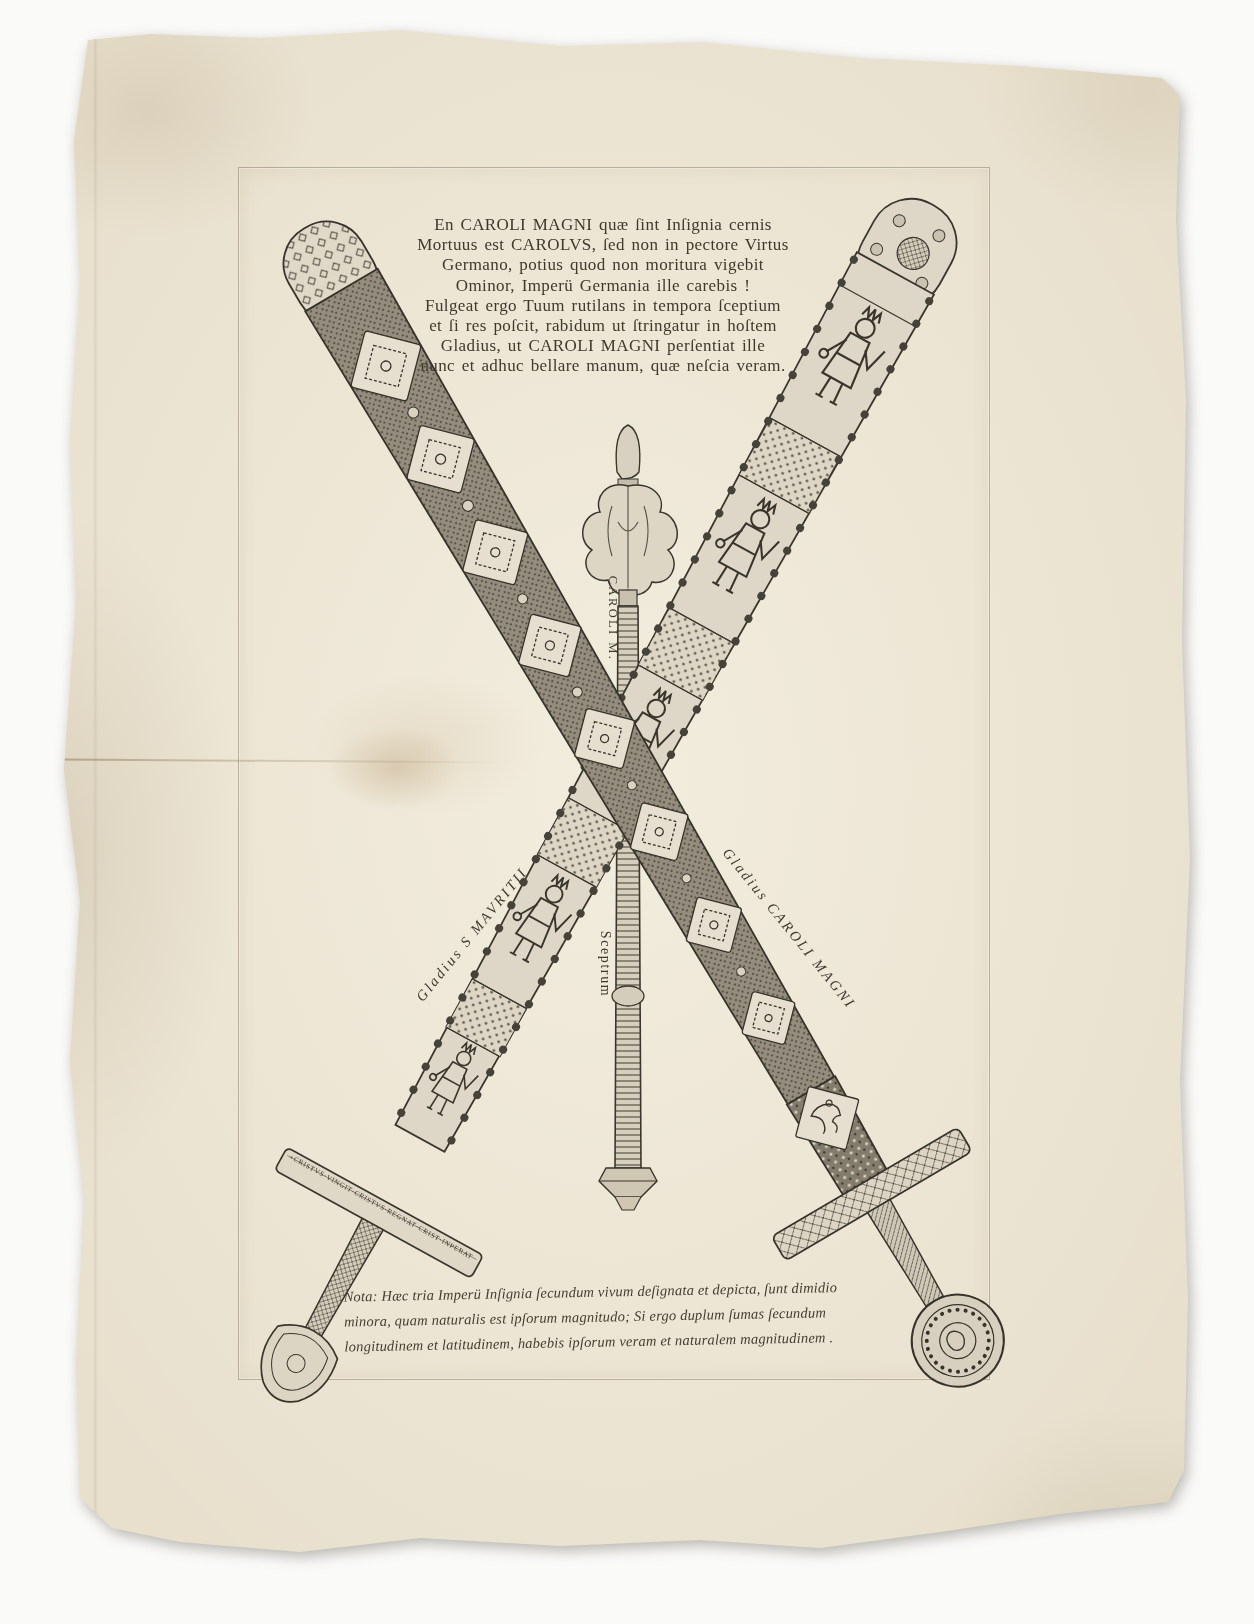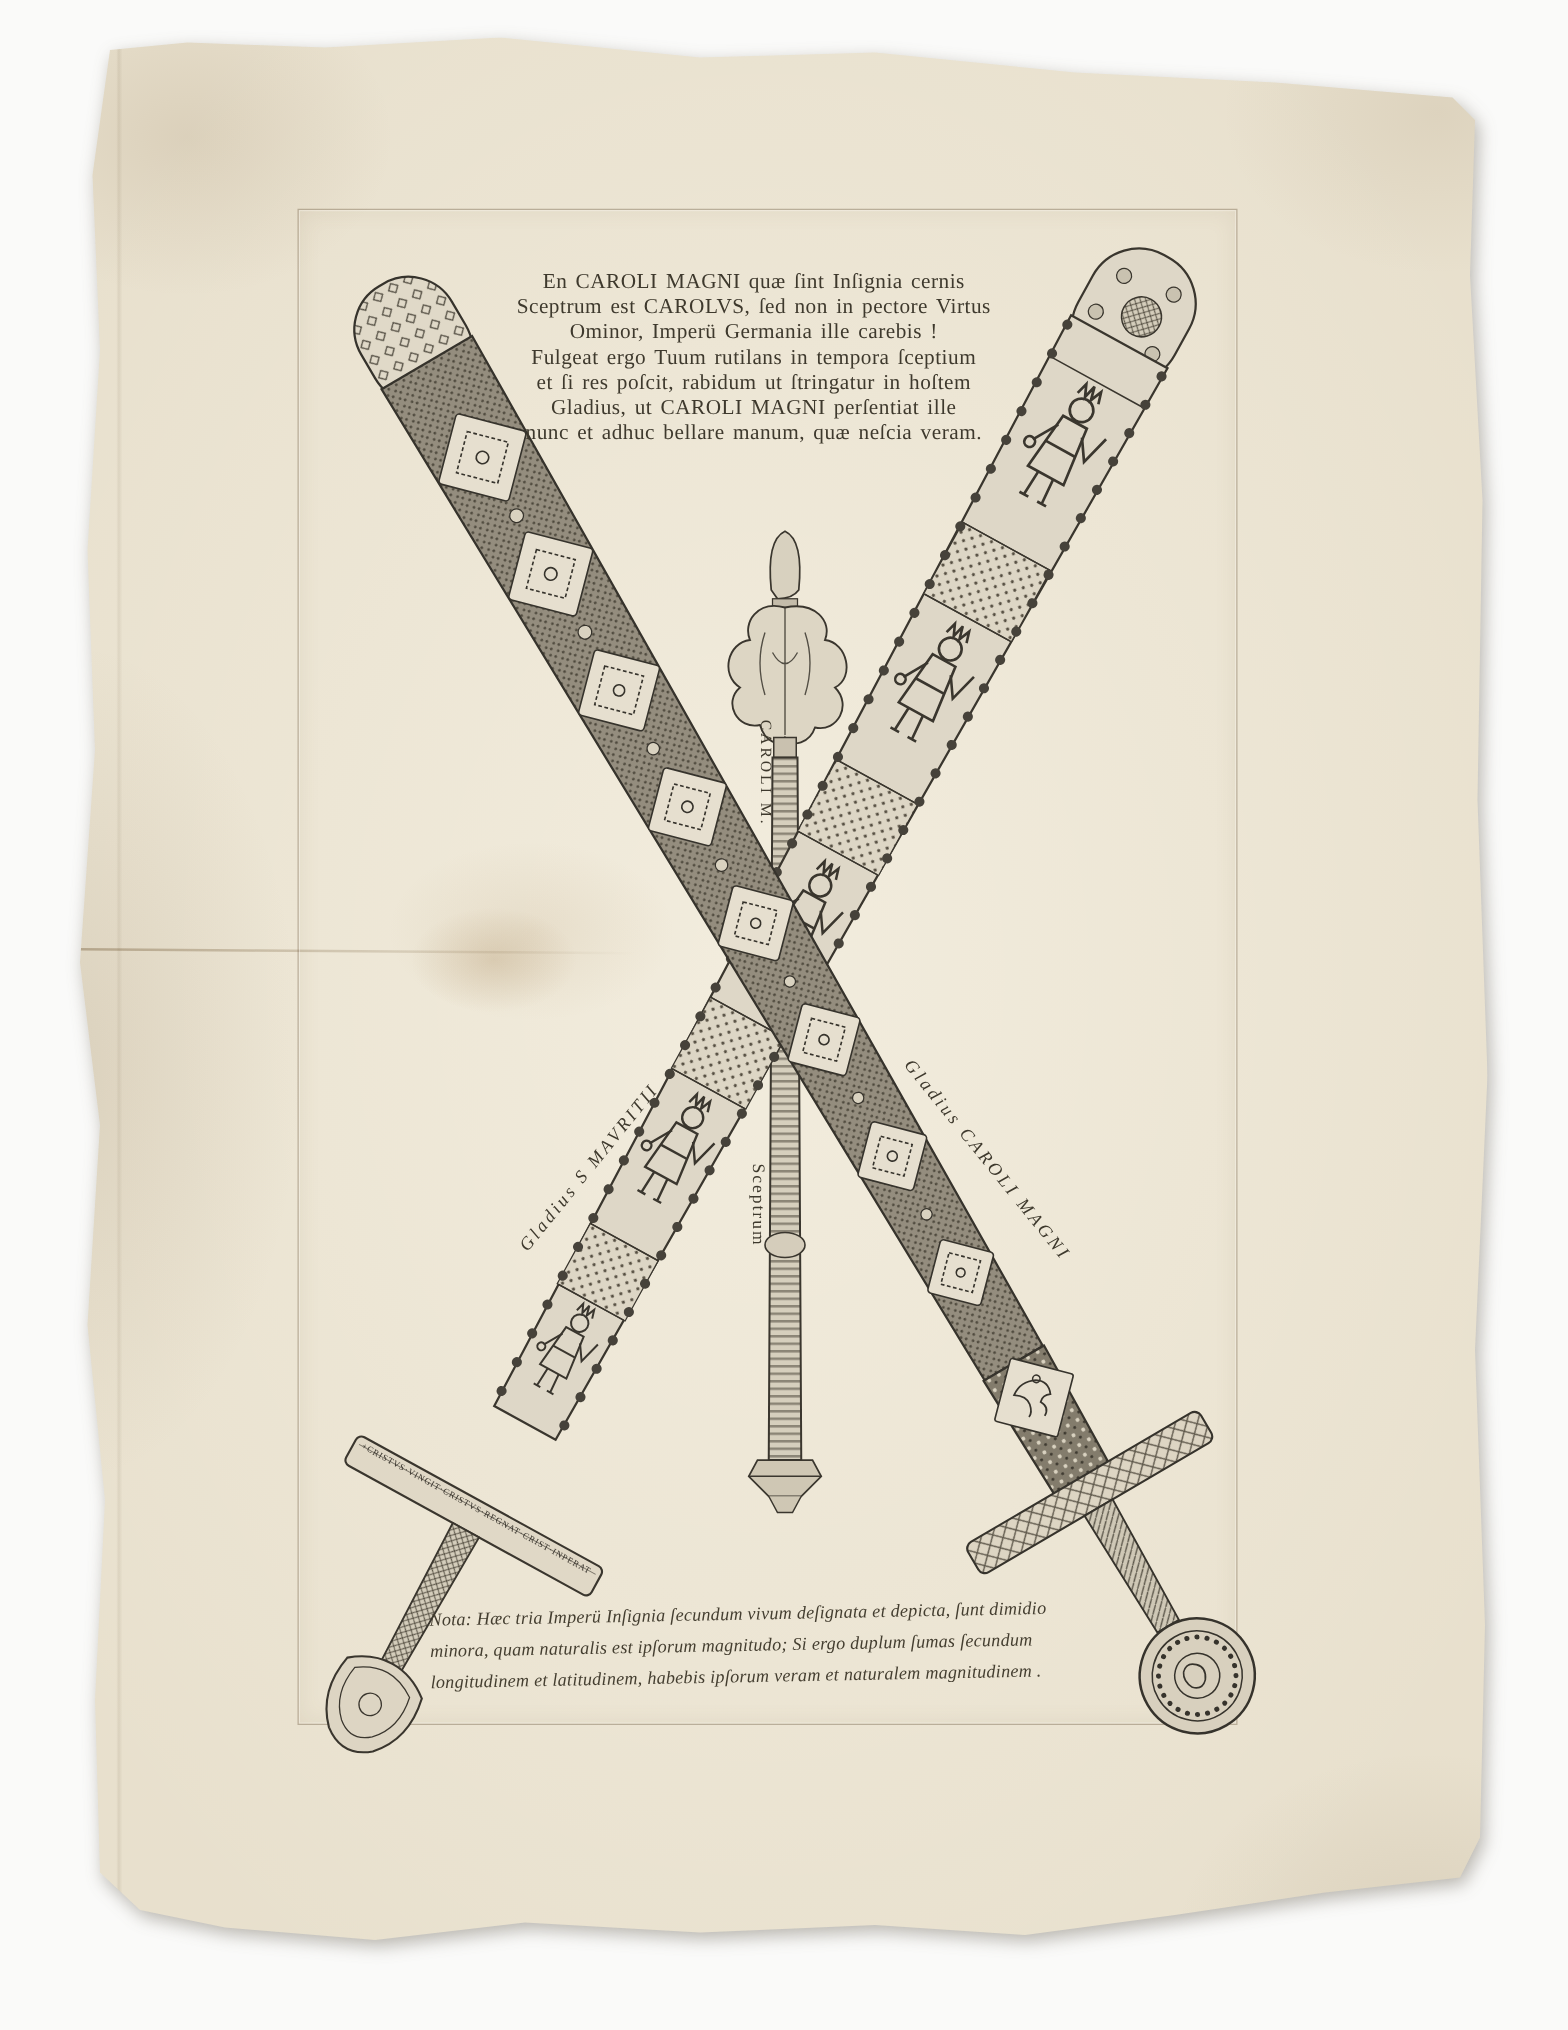--- a/index.html
+++ b/index.html
@@ -224,21 +224,22 @@
           <circle cx="0" cy="1290" r="46" fill="#d8d0be" stroke-width="2"></circle>
           <circle cx="0" cy="1290" r="36" fill="none" stroke-width="1.2"></circle>
           <circle cx="0" cy="1290" r="31" fill="none" stroke-width="4" stroke-dasharray="0.1 8" stroke-linecap="round"></circle>
           <circle cx="0" cy="1290" r="18" fill="none" stroke-width="1.2"></circle>
           <path d="M-8,1282 Q-2,1276 4,1282 Q10,1288 4,1296 Q-2,1302 -8,1296 Q-12,1288 -8,1282" fill="none" stroke-width="1.3"></path>
         </g>
       </svg>
 
       <div id="title-block">
         <div>En CAROLI MAGNI quæ ſint Inſignia cernis</div>
-        <div>Sceptrum est CAROLVS, ſed non in pectore Virtus</div>
+        <div>Mortuus est CAROLVS, ſed non in pectore Virtus</div>
+        <div>Germano, potius quod non moritura vigebit</div>
         <div>Ominor, Imperü Germania ille carebis !</div>
         <div>Fulgeat ergo Tuum rutilans in tempora ſceptium</div>
         <div>et ſi res poſcit, rabidum ut ſtringatur in hoſtem</div>
         <div>Gladius, ut CAROLI MAGNI perſentiat ille</div>
         <div>nunc et adhuc bellare manum, quæ neſcia veram.</div>
       </div>
 
       <div id="label-left-sword" class="obj-label">Gladius S MAVRITII</div>
       <div id="label-right-sword" class="obj-label">Gladius CAROLI MAGNI</div>
       <div id="label-caroli-m" class="obj-label">CAROLI M.</div>

